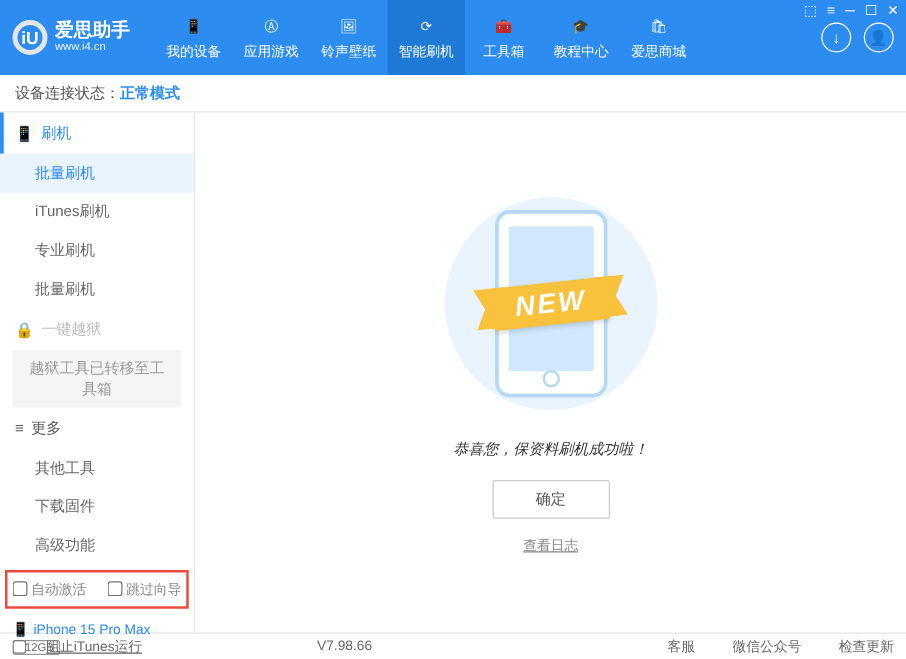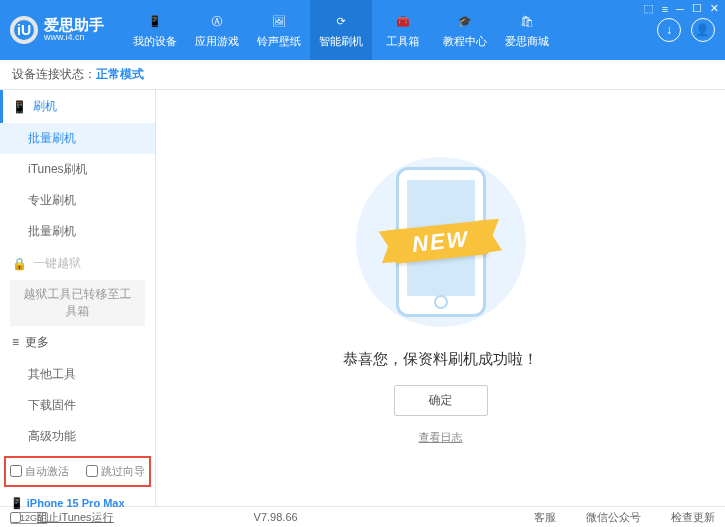--- a/index.html
+++ b/index.html
@@ -26,33 +26,33 @@
 .side-group-hdr.active { color: #2d8cf0; border-left: 3px solid #2d8cf0; padding-left: 9px; }
 .side-item { padding: 7px 12px 7px 28px; cursor: pointer; color: #666; }
 .side-item.active { background: #eaf4ff; color: #2d8cf0; }
 .side-item.gray { background: #f5f5f5; color: #999; text-align: center; padding: 6px 8px; margin: 0 10px; line-height: 1.4; }
 .side-group-hdr.locked { color: #bbb; }
 .side-spacer { flex: 1; }
 .checkbox-row { border: 2px solid #e74c3c; margin: 4px; padding: 6px 4px; display: flex; gap: 17px; align-items: center; font-size: 11px; color: #888; }
 .checkbox-row .cb { display: flex; align-items: center; gap: 3px; }
 .checkbox-row input { width: 12px; height: 12px; }
 .device-box { padding: 6px 10px; font-size: 11px; color: #555; }
-.device-box .dn { color: #2d8cf0; font-weight: bold; }
+.device-box .dn { color: #2d8cf0; font-weight: normal; }
 .device-box .cap { display: inline-block; border: 1px solid #999; padding: 0 4px; font-size: 9px; border-radius: 2px; color: #666; margin-top: 2px; }
 .main { flex: 1; display: flex; flex-direction: column; align-items: center; justify-content: center; position: relative; }
 .illus { width: 220px; height: 180px; position: relative; display: flex; align-items: center; justify-content: center; }
 .circle-bg { width: 170px; height: 170px; border-radius: 50%; background: #eaf4ff; position: absolute; }
 .phone { width: 90px; height: 150px; background: #fff; border: 3px solid #b5d9f5; border-radius: 12px; position: relative; z-index: 2; }
 .phone::before { content: ""; position: absolute; top: 10px; left: 8px; right: 8px; bottom: 18px; background: #d1e8fb; border-radius: 2px; }
 .phone::after { content: ""; position: absolute; bottom: 5px; left: 50%; transform: translateX(-50%); width: 10px; height: 10px; border: 2px solid #b5d9f5; border-radius: 50%; }
 .ribbon { position: absolute; z-index: 3; background: #f9c23c; color: #fff; font-weight: bold; font-style: italic; font-size: 22px; padding: 4px 18px; transform: rotate(-6deg); border-radius: 2px; box-shadow: 0 2px 4px rgba(0,0,0,0.15); letter-spacing: 2px; }
 .ribbon::before, .ribbon::after { content: ""; position: absolute; top: 0; width: 0; height: 0; border: 16px solid #f9c23c; }
 .ribbon::before { left: -14px; border-left-color: transparent; border-left-width: 8px; }
 .ribbon::after { right: -14px; border-right-color: transparent; border-right-width: 8px; }
-.success-text { font-size: 15px; color: #333; margin-top: 18px; }
+.success-text { font-size: 12px; color: #333; margin-top: 18px; font-style: italic; }
 .ok-btn { margin-top: 16px; padding: 6px 34px; border: 1px solid #ccc; background: #fff; font-size: 12px; cursor: pointer; border-radius: 2px; color: #555; }
 .log-link { margin-top: 14px; font-size: 11px; color: #888; text-decoration: underline; cursor: pointer; }
 .footer { height: 21px; border-top: 1px solid #e5e5e5; display: flex; align-items: center; padding: 0 10px; font-size: 11px; color: #666; }
 .footer .left { display: flex; align-items: center; gap: 16px; text-decoration: underline; }
 .footer .right { margin-left: auto; display: flex; gap: 30px; }
 .footer input { width: 11px; height: 11px; }
 </style>
 </head>
 <body>
 

